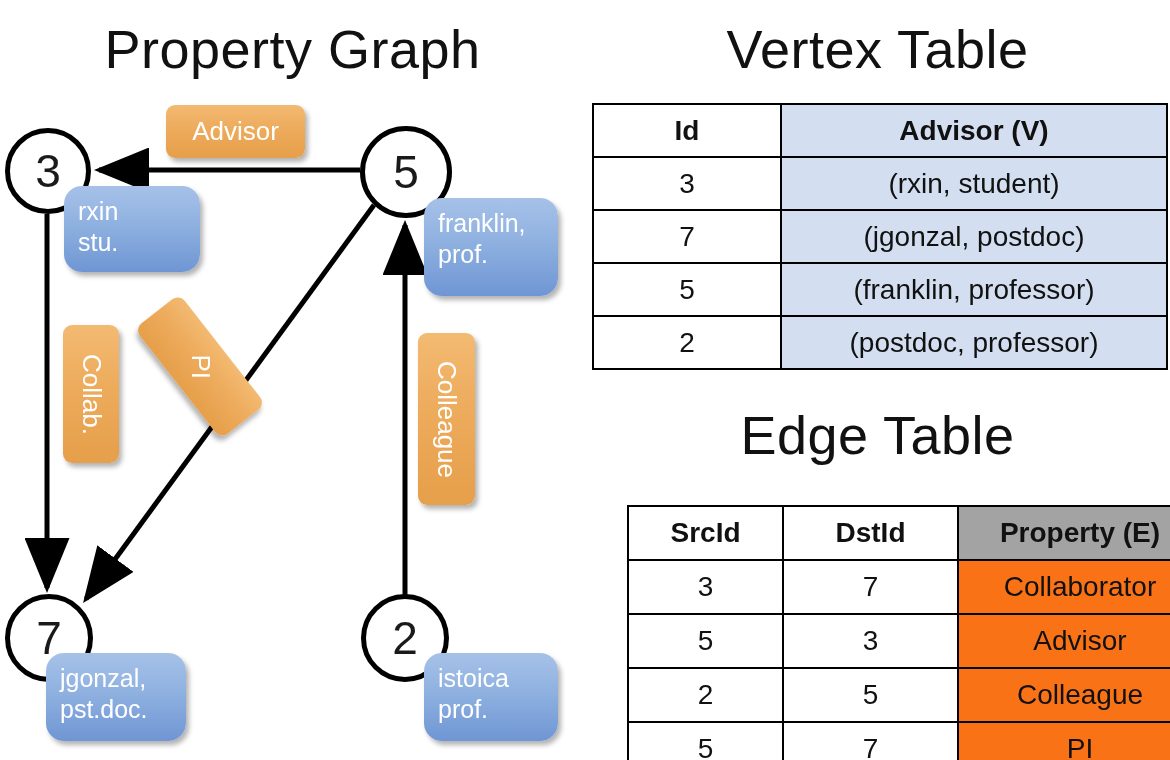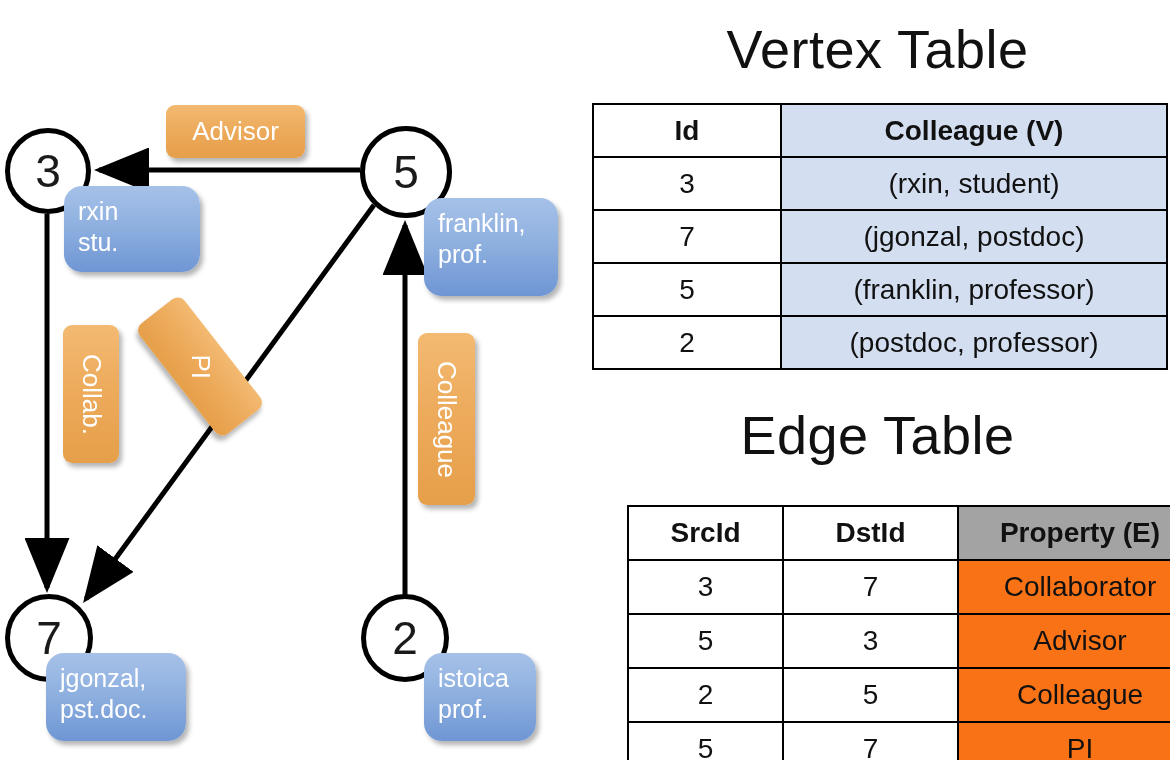--- a/index.html
+++ b/index.html
@@ -129,20 +129,21 @@
   #edge-table col.c-pr  { width: 244px; }
   #edge-table tr { height: 54px; }
   #edge-table .prop-cell { background: #f97316; }
   #edge-table th.prop-head { background: #a3a3a3; }
 </style>
 </head>
 <body>
 
 <div class="panel" id="graph-panel">
 
+  <div class="big-title" style="left:0px; top:18px; width:585px;">Property Graph</div>
 
   <svg class="graph-edges" viewBox="0 0 585 760" xmlns="http://www.w3.org/2000/svg">
     <defs>
       <marker id="arrowhead" markerWidth="11" markerHeight="9" refX="10" refY="4.5" orient="auto" markerUnits="strokeWidth">
         <path d="M0,0 L11,4.5 L0,9 Z" fill="#000000"></path>
       </marker>
     </defs>
 
     <line x1="360" y1="170" x2="99" y2="170" stroke="#000000" stroke-width="5" marker-end="url(#arrowhead)"></line>
 
@@ -168,21 +169,21 @@
 
   <div class="prop-box" style="left:64px; top:186px; width:136px; height:86px;">rxin
 stu.</div>
 
   <div class="prop-box" style="left:424px; top:190px; width:134px; height:98px;margin-top:8px;">franklin,
 prof.</div>
 
   <div class="prop-box" style="left:46px; top:653px; width:140px; height:88px;">jgonzal,
 pst.doc.</div>
 
-  <div class="prop-box" style="left:424px; top:653px; width:112px; height:88px;">istoica
+  <div class="prop-box" style="left:424px; top:653px; width:134px; height:88px;">istoica
 prof.</div>
 
   <div class="edge-label" style="left:166px; top:105px; width:139px; height:53px;">
     <span>Advisor</span>
   </div>
 
   <div class="edge-label vert" style="left:63px; top:325px; width:56px; height:138px;">
     <span>Collab.</span>
   </div>
 
@@ -198,21 +199,21 @@
 <div class="big-title" style="left:585px; top:18px; width:585px;">Vertex Table</div>
 
 <table class="grid" id="vertex-table">
   <colgroup>
       <col class="c-id">
       <col class="c-pr">
     </colgroup>
   <thead>
     <tr>
       <th>Id</th>
-      <th class="prop-head">Colleague (V)</th>
+      <th class="prop-head">Advisor (V)</th>
     </tr>
   </thead>
   <tbody>
     <tr>
       <td>3</td>
       <td class="prop-cell">(rxin, student)</td>
     </tr>
     <tr>
       <td>7</td>
       <td class="prop-cell">(jgonzal, postdoc)</td>

